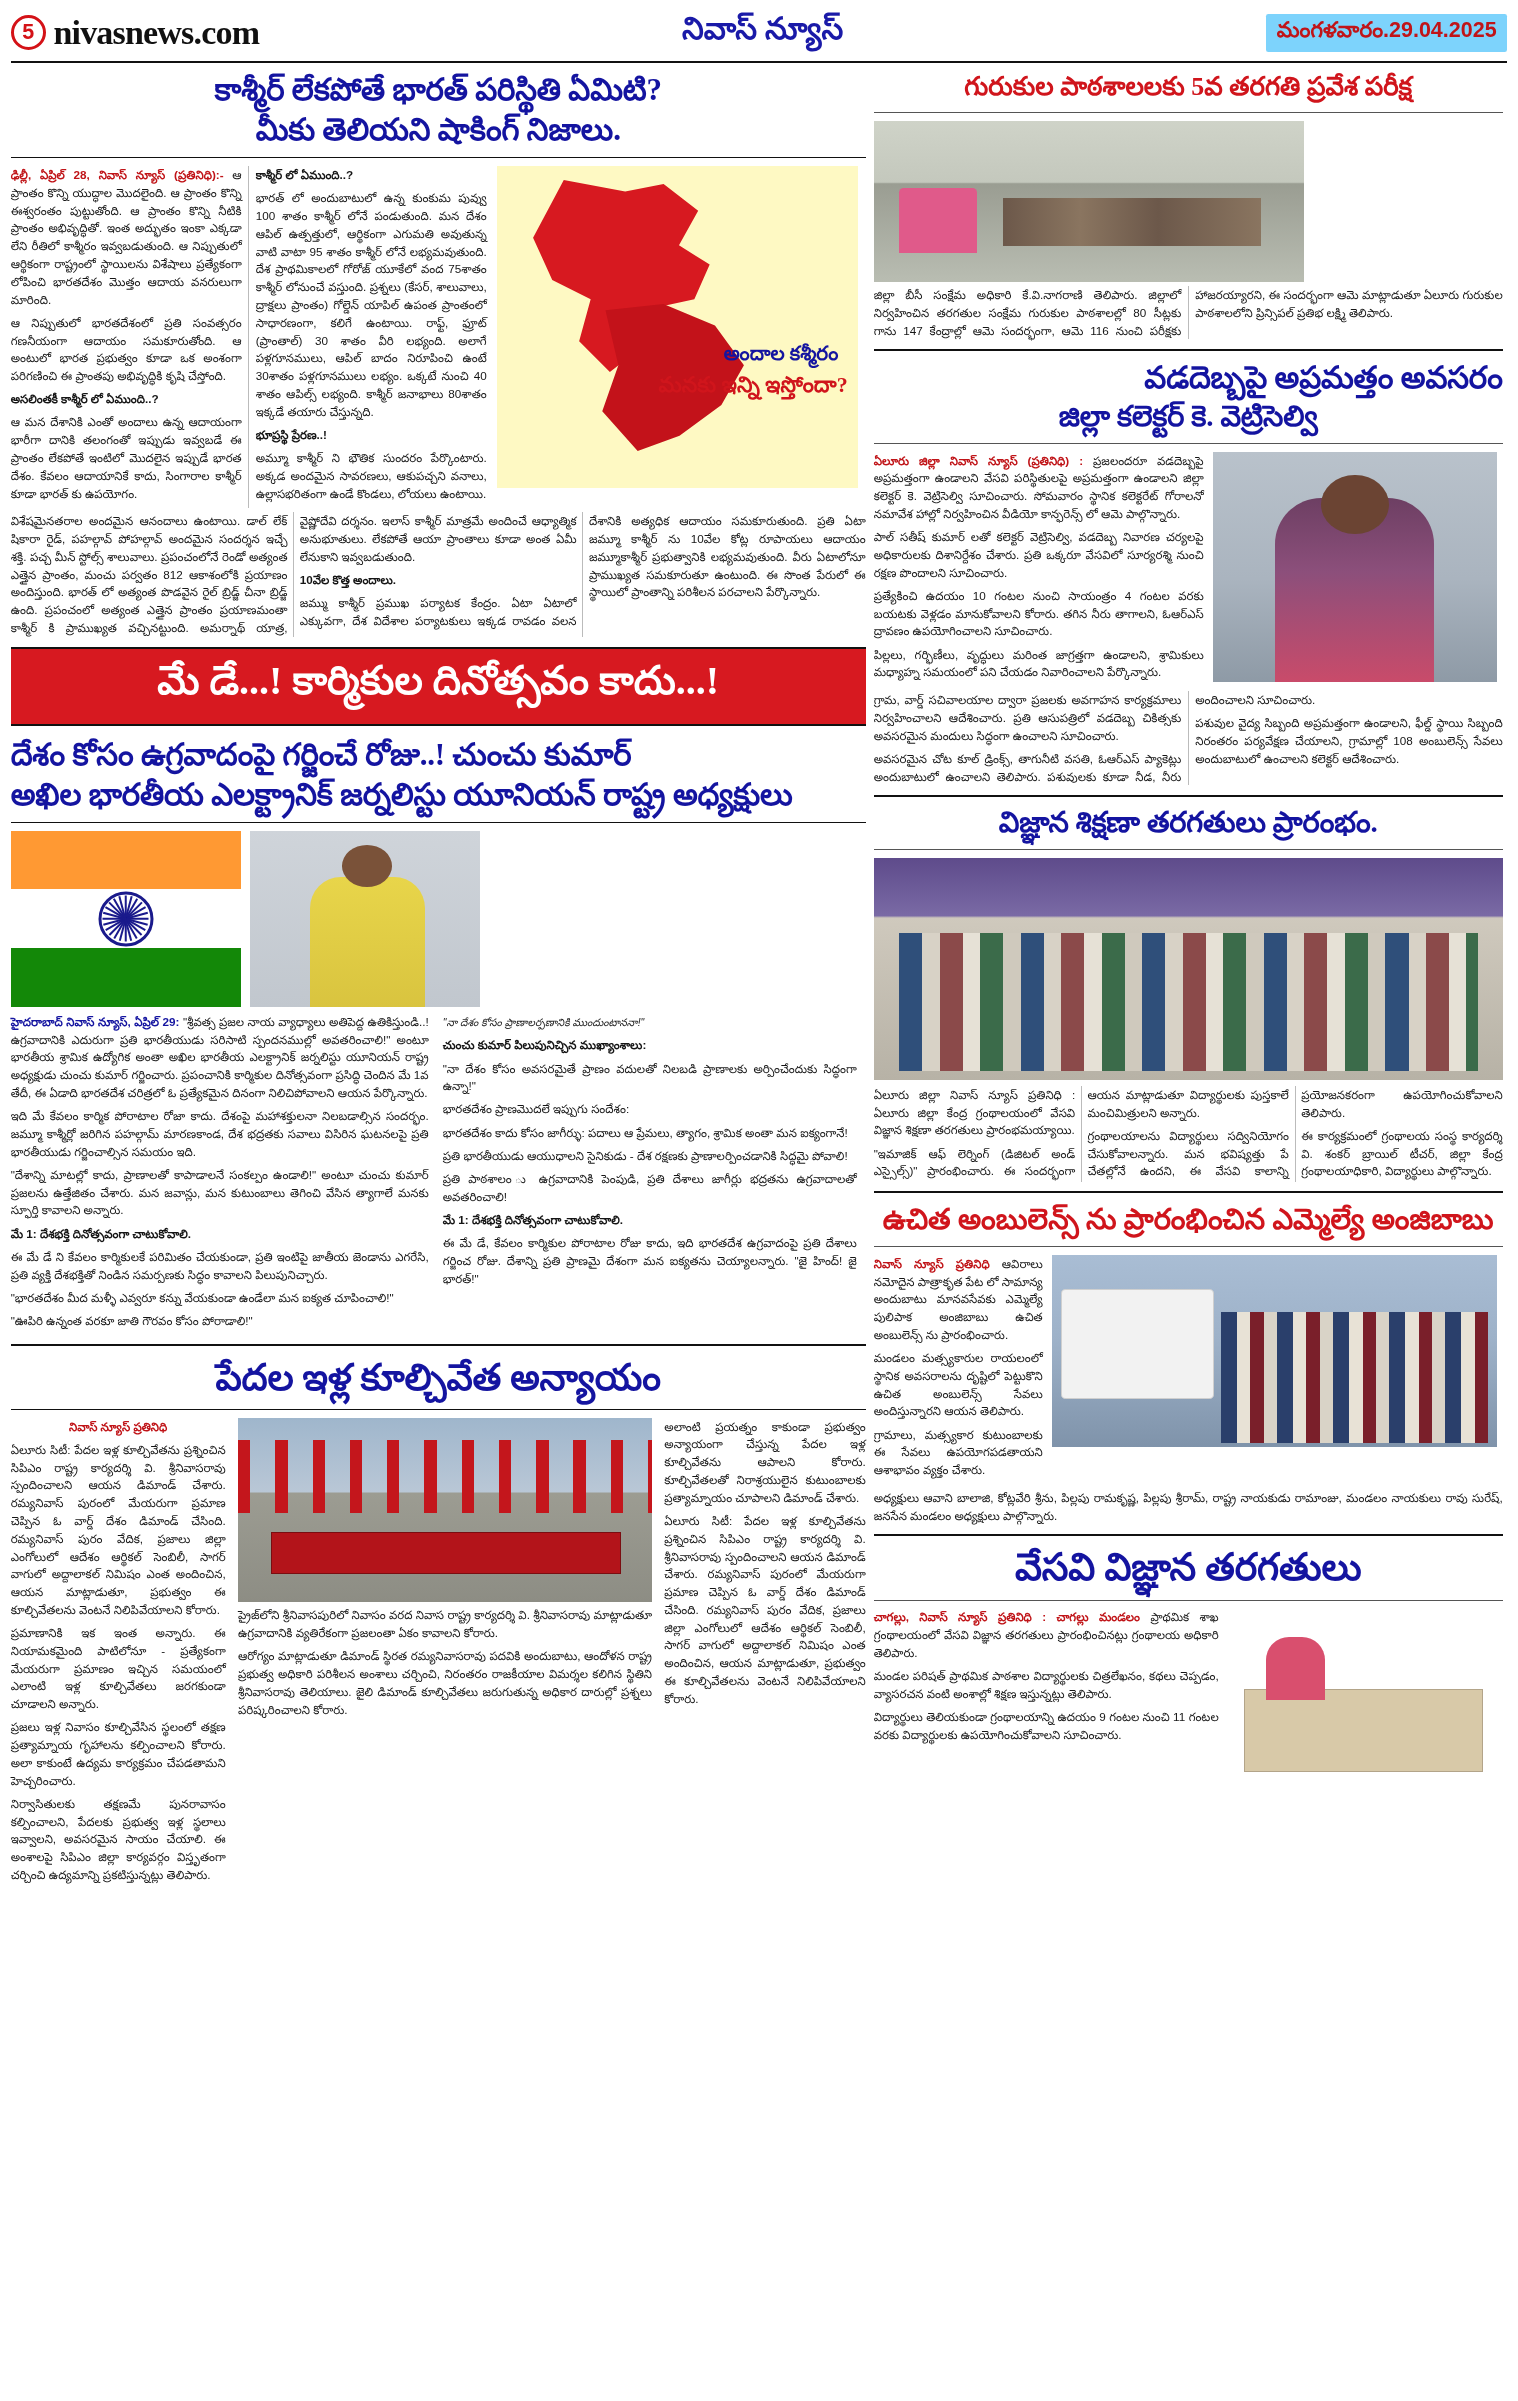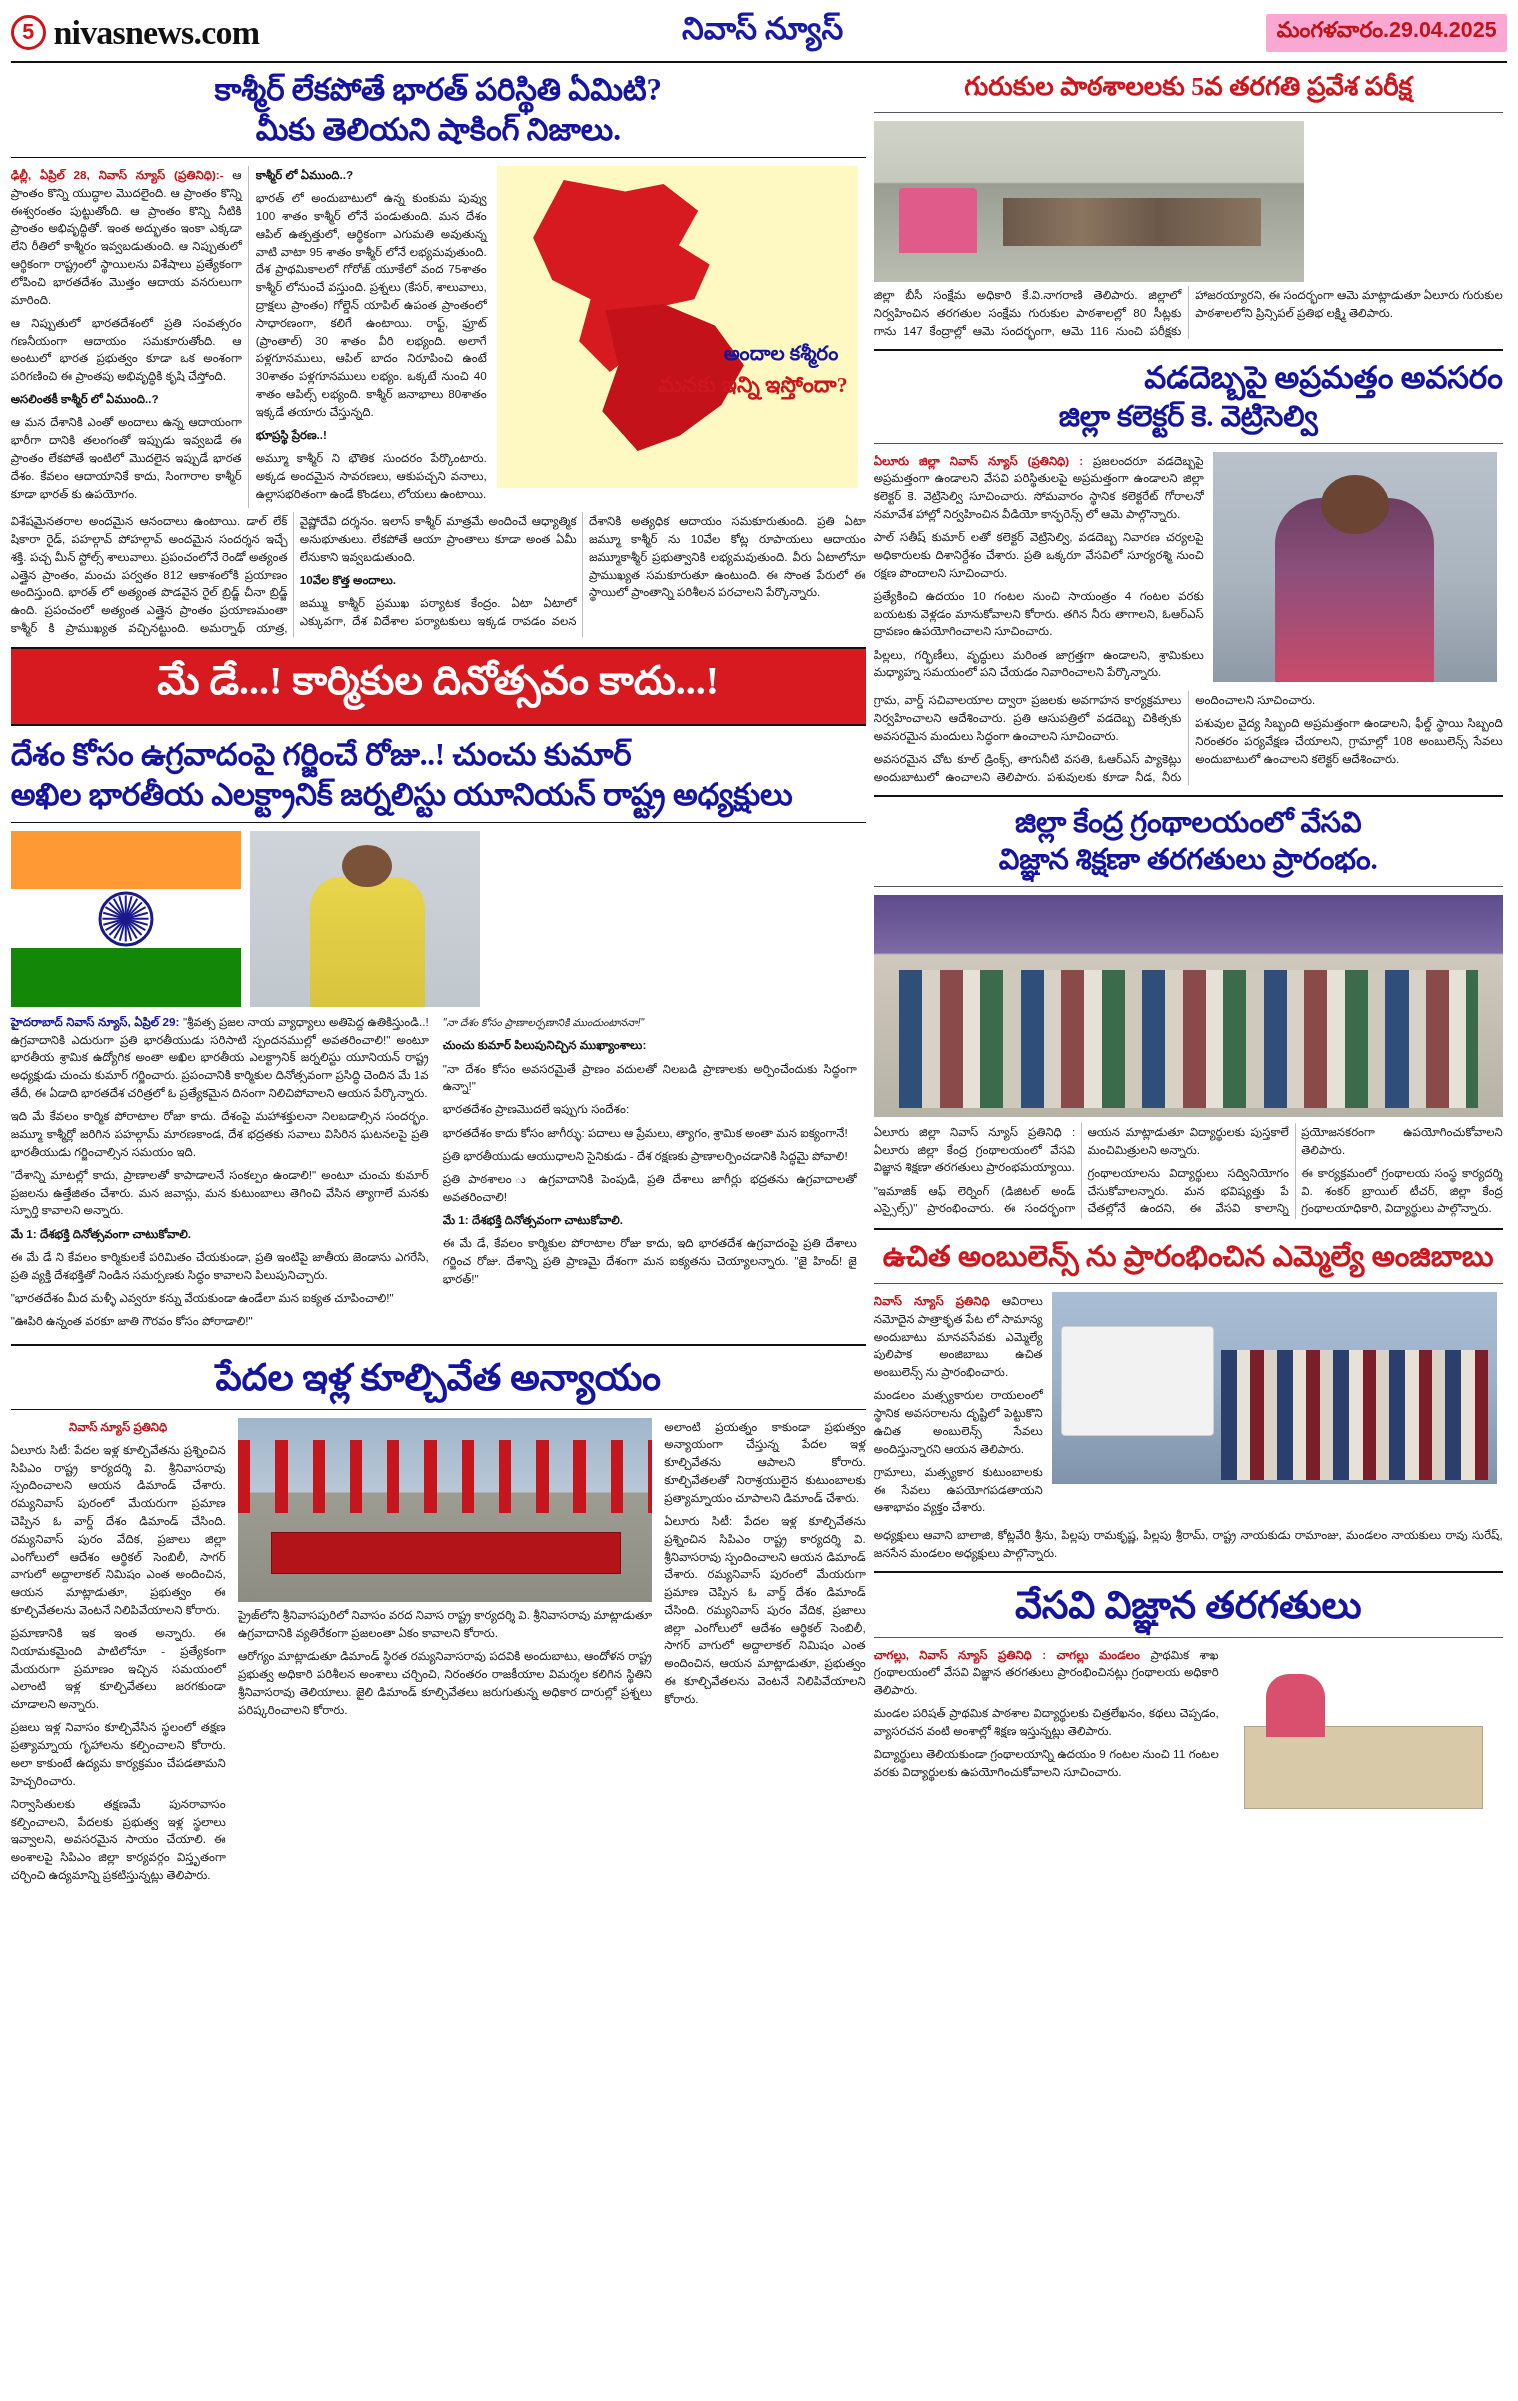--- a/index.html
+++ b/index.html
@@ -15,21 +15,21 @@
   
   .masthead { display:flex; align-items:center; height:55px; border-bottom:2.3px solid #111; padding-bottom:3.1px; }
   .logo-wrap { display:flex; align-items:center; gap:7.7px; flex:0 0 auto; }
   .logo-circle {
     width:35px; height:35px; border-radius:50%; border:3.1px solid #d41217;
     color:#d41217; font-weight:bold; font-size:21.5px;
     display:flex; align-items:center; justify-content:center;
   }
   .site-name { font-family:Liberation Serif, serif; font-size:34px; font-weight:bold; color:#111; letter-spacing:-0.8px; }
   .paper-title { flex:1; text-align:center; font-size:31px; font-weight:bold; color:#1a1aa8; font-family:"Liberation Serif", serif; }
-  .date-box { background:#f9a8d4; color:#c01418; font-weight:bold; font-size:21.5px; padding:4.6px 10.7px; border-radius:2.3px; }
+  .date-box { background:#7dd3fc; color:#c01418; font-weight:bold; font-size:21.5px; padding:4.6px 10.7px; border-radius:2.3px; }
 
   
   .content { display:flex; gap:8px; margin-top:7.7px; }
   .col-left { width:855px; }
   .col-right { width:629px; }
 
   
   .hl-blue {
     color:#1414a0; font-weight:bold; font-size:31px; line-height:1.28;
     font-family:"Liberation Serif", serif; letter-spacing:-0.2px;
@@ -335,21 +335,20 @@
         <div class="body-text cols2" style="margin-top:4.6px;">
           <p>గ్రామ, వార్డ్ సచివాలయాల ద్వారా ప్రజలకు అవగాహన కార్యక్రమాలు నిర్వహించాలని ఆదేశించారు. ప్రతి ఆసుపత్రిలో వడదెబ్బ చికిత్సకు అవసరమైన మందులు సిద్ధంగా ఉంచాలని సూచించారు.</p>
           <p>అవసరమైన చోట కూల్ డ్రింక్స్, తాగునీటి వసతి, ఓఆర్ఎస్ ప్యాకెట్లు అందుబాటులో ఉంచాలని తెలిపారు. పశువులకు కూడా నీడ, నీరు అందించాలని సూచించారు.</p>
           <p>పశువుల వైద్య సిబ్బంది అప్రమత్తంగా ఉండాలని, ఫీల్డ్ స్థాయి సిబ్బంది నిరంతరం పర్యవేక్షణ చేయాలని, గ్రామాల్లో 108 అంబులెన్స్ సేవలు అందుబాటులో ఉంచాలని కలెక్టర్ ఆదేశించారు.</p>
         </div>
       </div>
 
       <hr class="rule thick">
 
       <div class="block">
-        <div class="hl-blue center" style="font-size:29px;">జిల్లా కేంద్ర గ్రంథాలయంలో వేసవి</div>
         <div class="hl-blue center" style="font-size:29px;">విజ్ఞాన శిక్షణా తరగతులు ప్రారంభం.</div>
         <hr class="rule thin">
         <div class="photo ph-group" style="width:629px; height:222px;"></div>
         <div class="body-text cols3" style="margin-top:6.1px;">
           <p>ఏలూరు జిల్లా నివాస్ న్యూస్ ప్రతినిధి : ఏలూరు జిల్లా కేంద్ర గ్రంథాలయంలో వేసవి విజ్ఞాన శిక్షణా తరగతులు ప్రారంభమయ్యాయి.</p>
           <p>"ఇమాజిక్ ఆఫ్ లెర్నింగ్ (డిజిటల్ అండ్ ఎస్సైల్స్)" ప్రారంభించారు. ఈ సందర్భంగా ఆయన మాట్లాడుతూ విద్యార్థులకు పుస్తకాలే మంచిమిత్రులని అన్నారు.</p>
           <p>గ్రంథాలయాలను విద్యార్థులు సద్వినియోగం చేసుకోవాలన్నారు. మన భవిష్యత్తు పే చేతల్లోనే ఉందని, ఈ వేసవి కాలాన్ని ప్రయోజనకరంగా ఉపయోగించుకోవాలని తెలిపారు.</p>
           <p>ఈ కార్యక్రమంలో గ్రంథాలయ సంస్థ కార్యదర్శి వి. శంకర్ బ్రాయిల్ టీచర్, జిల్లా కేంద్ర గ్రంథాలయాధికారి, విద్యార్థులు పాల్గొన్నారు.</p>
         </div>
       </div>

